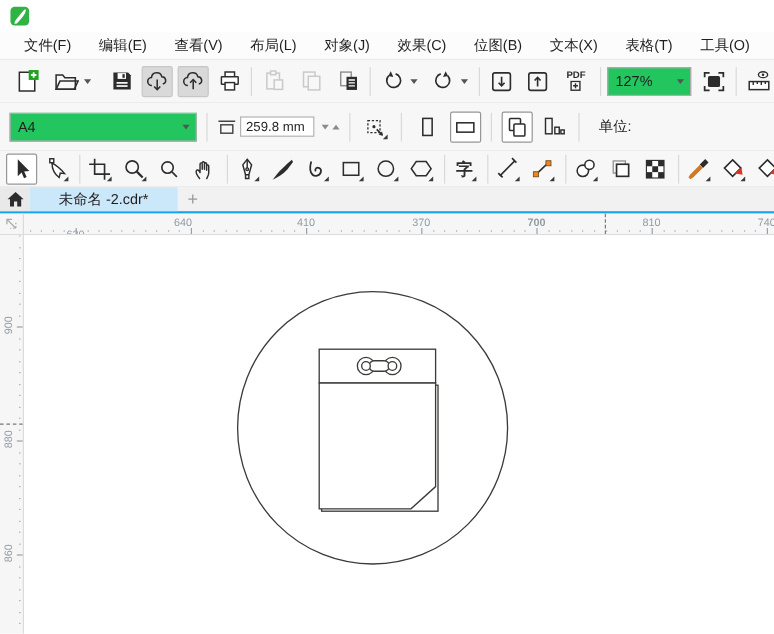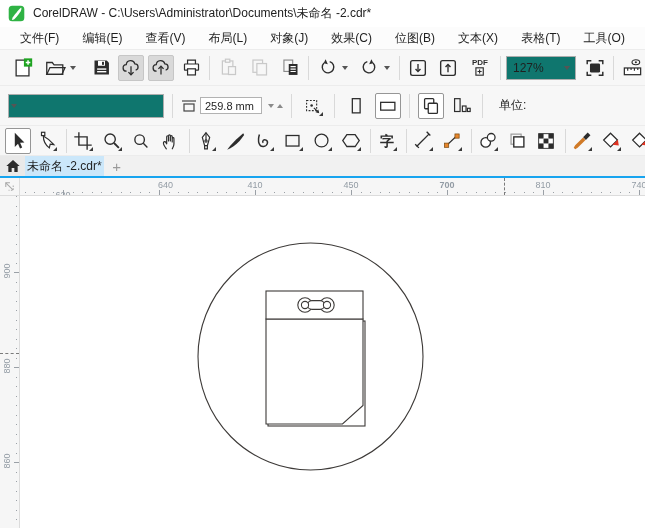--- a/index.html
+++ b/index.html
@@ -33,42 +33,42 @@
   .caret { width:0; height:0; border-left:3.5px solid transparent; border-right:3.5px solid transparent;
            border-top:4px solid #555; margin:0 4px 0 2px; flex:0 0 auto; }
   .flyout::after { content:""; position:absolute; right:2px; bottom:2px; width:0; height:0;
                    border-left:4px solid transparent; border-bottom:4px solid #3a3a3a; }
 
   #std-toolbar { left:0; top:50px; width:645px; height:36px; padding-left:10px; border-bottom:1px solid #ececec; }
   #prop-bar    { left:0; top:86px; width:645px; height:40px; padding-left:8px; border-bottom:1px solid #ececec; }
   #toolbox     { left:0; top:126px; width:645px; height:30px; padding-left:5px; border-bottom:1px solid #ececec; overflow:hidden; }
   #toolbox .ibtn { margin-right:3px; }
 
-  .combo { height:24px; background:#0f766e; border:1px solid #adadad; display:flex; align-items:center;
+  .combo { height:24px; background:#22c55e; border:1px solid #adadad; display:flex; align-items:center;
            font-size:12px; position:relative; }
   .combo .combo-text { flex:1; padding:0 6px; white-space:nowrap; overflow:hidden; }
   .combo .caret { margin-right:5px; }
 
   .field { height:17px; border:1px solid #b2b2b2; background:#fff; font-size:11px;
            display:flex; align-items:center; padding:0 4px; width:62px; }
   .spin { display:flex; align-items:center; gap:3px; margin-left:3px; }
   .spin i { width:0; height:0; display:block; }
   .spin .dn { border-left:3.5px solid transparent; border-right:3.5px solid transparent; border-top:4px solid #8a8a8a; }
   .spin .up { border-left:3.5px solid transparent; border-right:3.5px solid transparent; border-bottom:4px solid #8a8a8a; }
   .size-rows { display:flex; flex-direction:column; gap:1px; }
   .size-row { display:flex; align-items:center; gap:3px; }
   .mini-ic { color:#444; }
 
   #units-label { font-size:12px; margin:0 6px 0 8px; white-space:nowrap; }
 
   
   #tabbar { left:0; top:156px; width:645px; height:22px; background:#f1f1f1;
             border-bottom:2px solid #17a4ef; display:flex; align-items:stretch; }
   #home-btn { width:25px; display:flex; align-items:center; justify-content:center; background:#e9e9e9; }
-  #doc-tab { background:#cbe7fa; display:flex; align-items:center; padding:0 2px; font-size:12px; }
+  #doc-tab { background:#cbe7fa; display:flex; align-items:center; padding:0 24px; font-size:12px; }
   #new-tab-btn { width:26px; display:flex; align-items:center; justify-content:center;
                  color:#9a9a9a; font-size:15px; }
 
   
   #ruler-corner { left:0; top:178px; width:20px; height:18px; background:#f6f6f6;
                   border-right:1px solid #dcdcdc; border-bottom:1px solid #dcdcdc;
                   display:flex; align-items:center; justify-content:center; }
   #hruler { left:20px; top:178px; width:625px; height:18px; background:#f6f6f6; border-bottom:1px solid #dcdcdc; overflow:hidden; }
   #vruler { left:0; top:196px; width:20px; height:332px; background:#f6f6f6; border-right:1px solid #dcdcdc; overflow:hidden; }
   .rlabel { position:absolute; font-size:9px; color:#929ba4; }
@@ -88,21 +88,20 @@
   #pdf-label { font-size:8px; font-weight:bold; line-height:1; }
 </style>
 </head>
 <body>
 
 <div id="titlebar" class="abs">
   <svg id="app-logo" viewBox="0 0 24 24">
     <rect x="1" y="1" width="22" height="22" rx="5" fill="#2fb344"></rect>
     <path d="M18.5 3.5 C21 6.5 14 15 8.5 20.5 L5.5 21 L6.5 17.5 C11.5 11 16 5.5 18.5 3.5 Z" fill="#fff"></path>
   </svg>
-  <span id="title-text">CorelDRAW - C:\Users\Administrator\Documents\未命名 -2.cdr*</span>
 </div>
 
 <div id="menubar" class="abs">
   <span class="menu-item">文件(F)</span>
   <span class="menu-item">编辑(E)</span>
   <span class="menu-item">查看(V)</span>
   <span class="menu-item">布局(L)</span>
   <span class="menu-item">对象(J)</span>
   <span class="menu-item">效果(C)</span>
   <span class="menu-item">位图(B)</span>
@@ -231,20 +230,21 @@
       <ellipse cx="15.5" cy="6.5" rx="4" ry="2.6" fill="none" stroke="currentColor" stroke-width="1.2"></ellipse>
       <circle cx="15.5" cy="6.5" r="1.1" fill="currentColor"></circle>
       <rect x="3.5" y="12.5" width="17" height="7" fill="#fff" stroke="currentColor" stroke-width="1.3"></rect>
       <path d="M7 12.5 v3 M10.5 12.5 v2 M14 12.5 v3 M17.5 12.5 v2" stroke="currentColor" stroke-width="1.2"></path>
     </svg>
   </div>
 </div>
 
 <div id="prop-bar" class="abs bar">
   <div class="combo" style="width:156px">
+    <span class="combo-text">A4</span>
     <span class="caret"></span>
   </div>
   <div class="vsep" style="margin:0 8px"></div>
   <div class="size-rows">
     <div class="size-row">
       <svg class="mini-ic" width="16" height="14" viewBox="0 0 16 14" fill="none" stroke="currentColor" stroke-width="1.2">
         <path d="M1 2 h14"></path>
           <rect x="3" y="5" width="10" height="7"></rect>
       </svg>
       <div class="field">
@@ -444,25 +444,25 @@
   <svg width="13" height="13" viewBox="0 0 14 14" fill="none" stroke="#a8a8a8" stroke-width="1.1">
     <path d="M3 3 L11 11"></path>
     <path d="M3 7.5 V3 H7.5"></path>
     <path d="M11 6 V11 H6" stroke-dasharray="1.5 1.5"></path>
   </svg>
 </div>
 <div id="hruler" class="abs">
     <div class="rtick-h" style="left: 43px;"></div>
     <div class="rlabel" style="left: 29px; top: 12px; width: 28px; text-align: center;">620</div>
     <div class="rtick-h" style="left: 139px;"></div>
-    <div class="rlabel" style="left: 125px; top: 2px; width: 28px; text-align: right;">640</div>
+    <div class="rlabel" style="left: 125px; top: 2px; width: 28px; text-align: left;">640</div>
     <div class="rtick-h" style="left: 235px;"></div>
     <div class="rlabel" style="left: 221px; top: 2px; width: 28px; text-align: center;">410</div>
     <div class="rtick-h" style="left: 331px;"></div>
-    <div class="rlabel" style="left: 317px; top: 2px; width: 28px; text-align: center;">450</div>
+    <div class="rlabel" style="left: 317px; top: 2px; width: 28px; text-align: center;">370</div>
     <div class="rtick-h" style="left: 427px;"></div>
     <div class="rlabel" style="left: 413px; top: 2px; width: 28px; text-align: center; font-weight: bold;">700</div>
     <div class="rtick-h" style="left: 523px;"></div>
     <div class="rlabel" style="left: 509px; top: 2px; width: 28px; text-align: center;">810</div>
     <div class="rtick-h" style="left: 619px;"></div>
     <div class="rlabel" style="left: 605px; top: 2px; width: 28px; text-align: center;">740</div>
     <div class="rdot-h" style="left: 4.6px;"></div>
     <div class="rdot-h" style="left: 14.2px;"></div>
     <div class="rdot-h" style="left: 23.8px;"></div>
     <div class="rdot-h" style="left: 33.4px;"></div>

